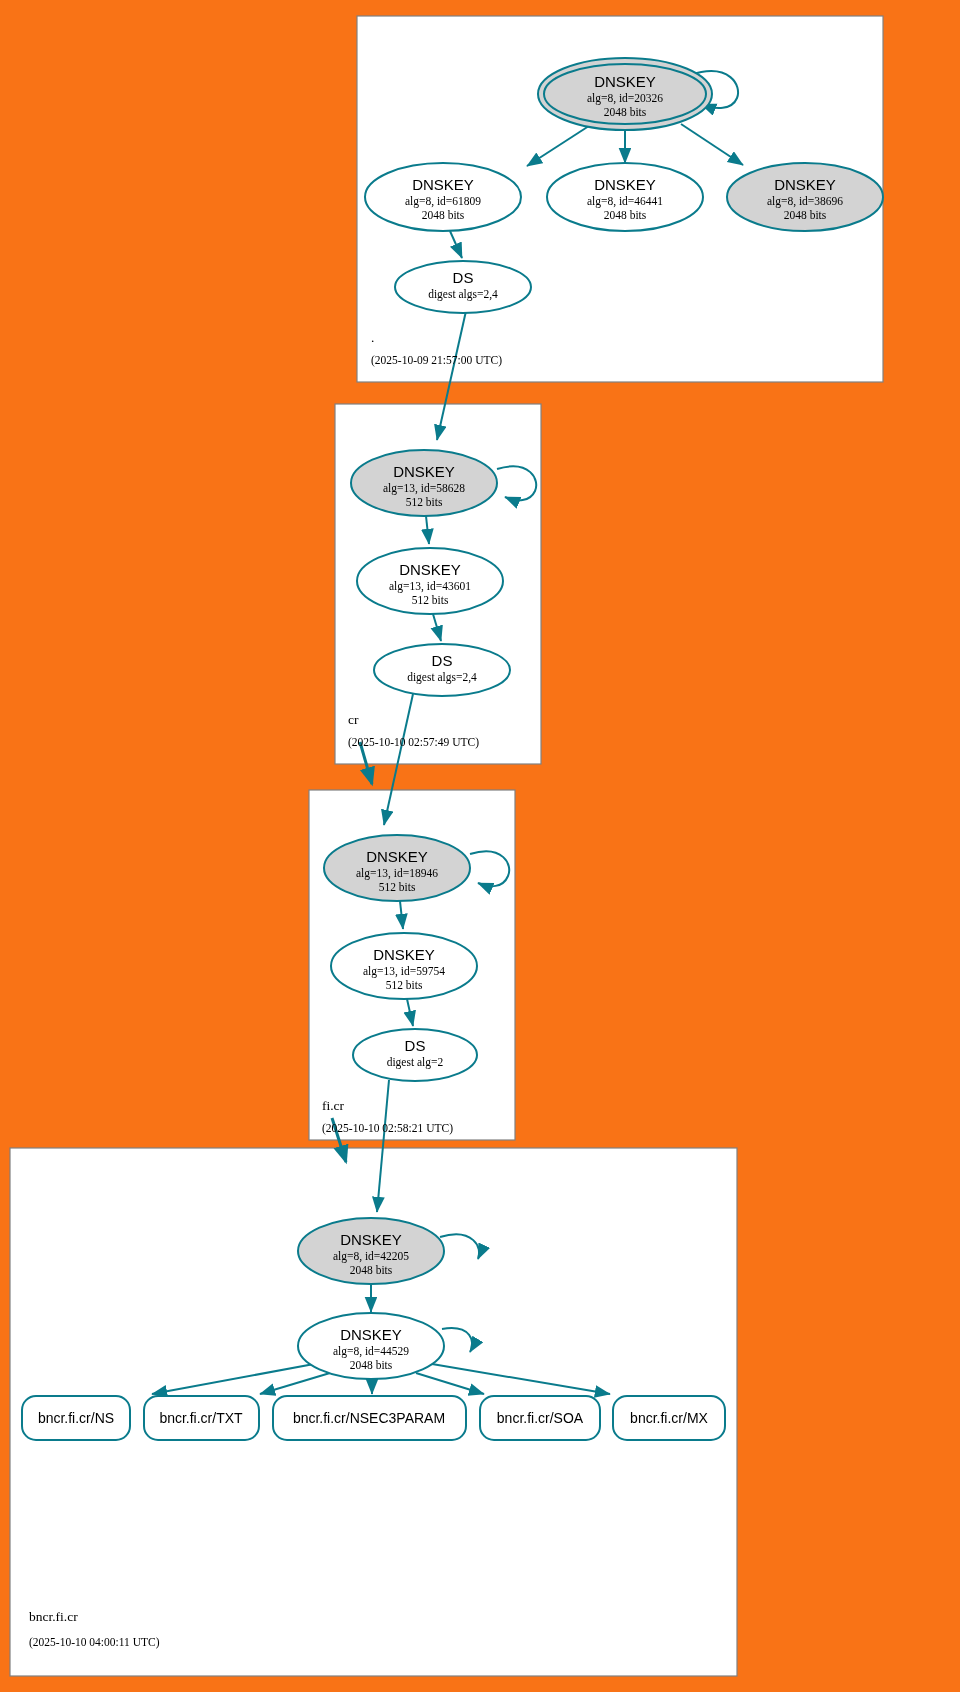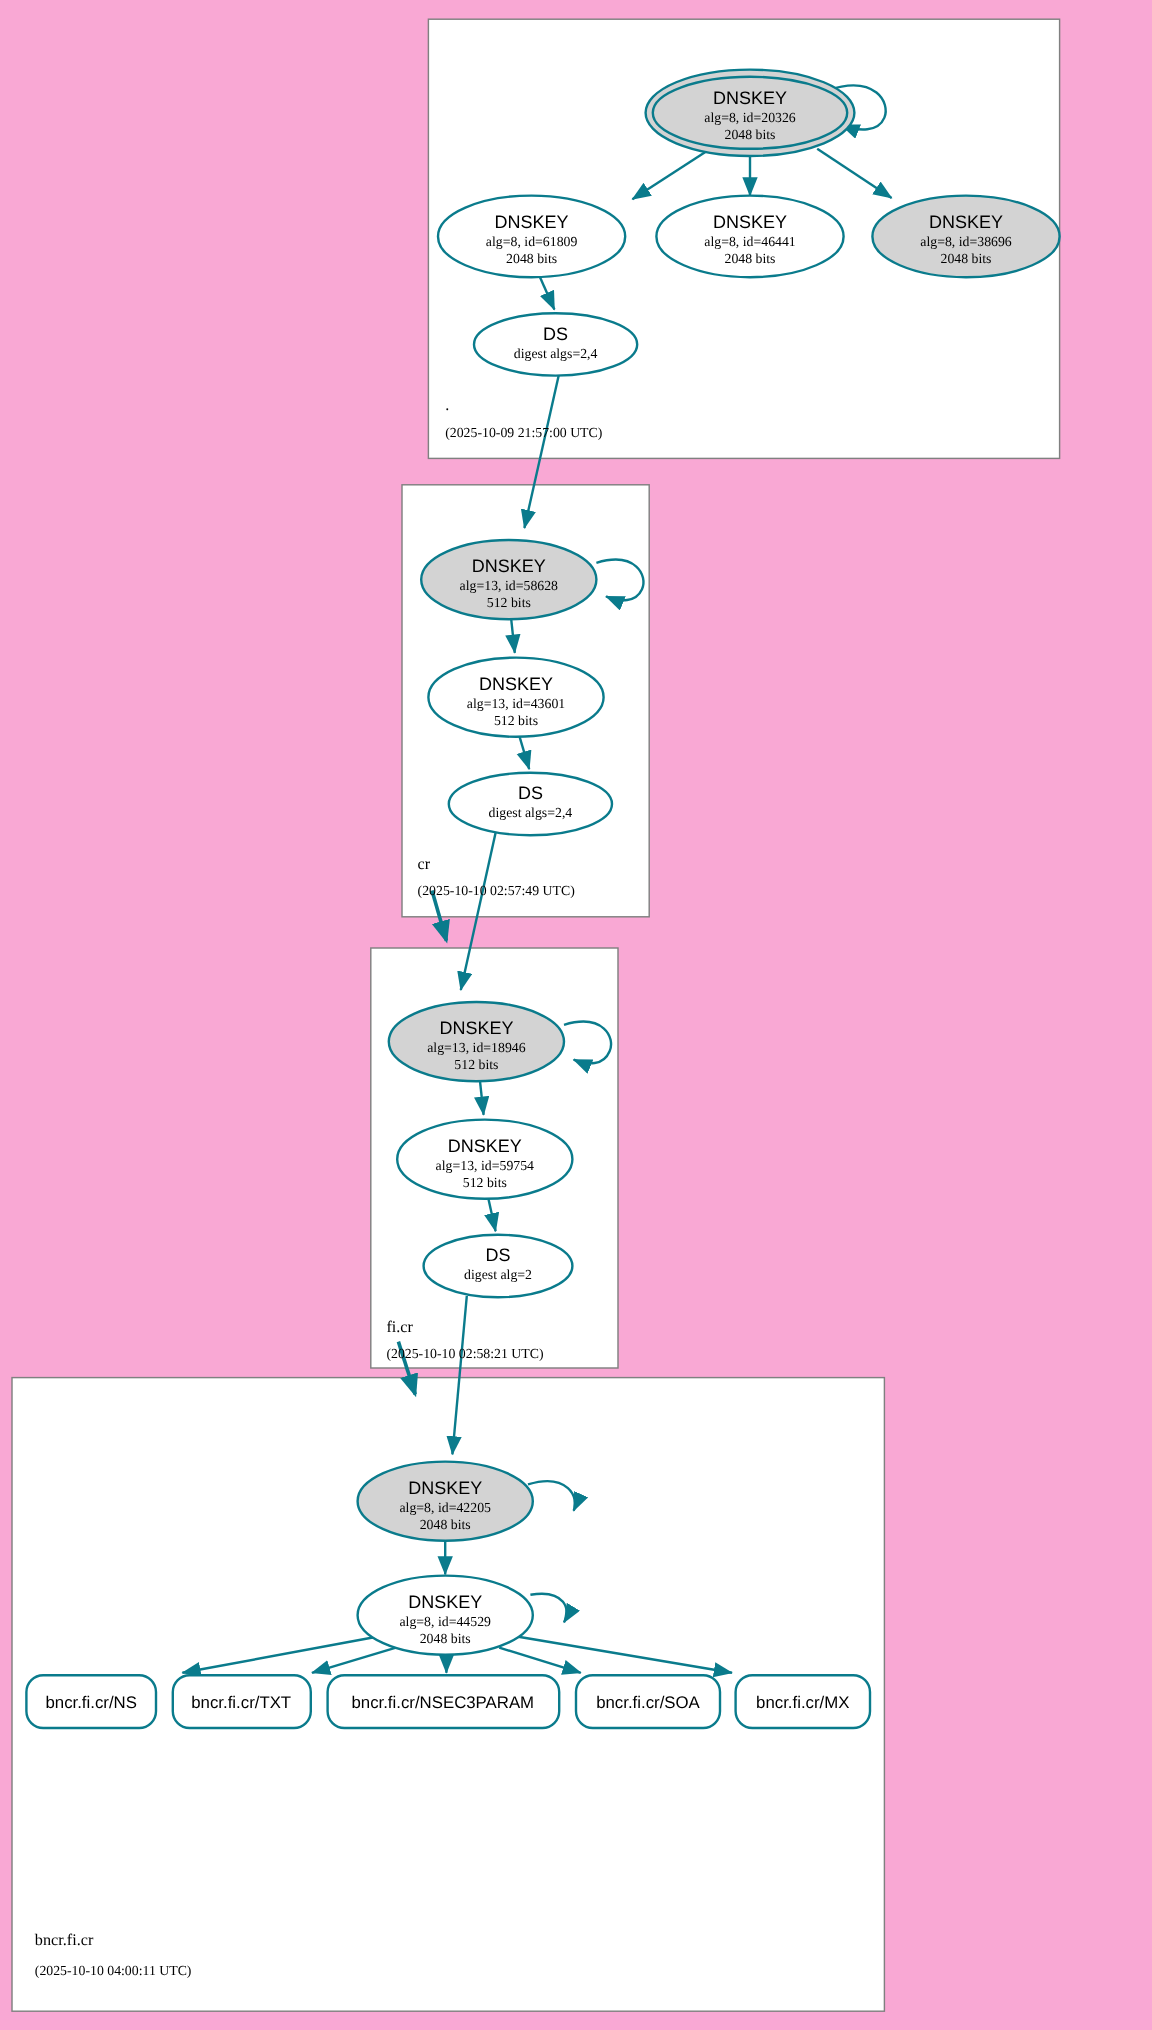--- a/index.html
+++ b/index.html
@@ -1,17 +1,17 @@
 <!DOCTYPE html>
 <html><head>
 <meta charset="utf-8">
 <style>
   html,body{margin:0;padding:0;background:#ffffff;}
   body{font-family:"Liberation Sans", sans-serif;}
-  #stage{position:relative;width:960px;height:1692px;overflow:hidden;background:#f9a8d4;}
+  #stage{position:relative;width:960px;height:1692px;overflow:hidden;background:#f97316;}
   svg#graph{position:absolute;left:0;top:0;width:960px;height:1692px;}
 
   .zonebox{fill:#ffffff;stroke:#808080;stroke-width:1.2;}
   .node-ell{fill:#ffffff;stroke:#0a7b8c;stroke-width:2;}
   .node-ell.shaded{fill:#d3d3d3;}
   .node-rect{fill:#ffffff;stroke:#0a7b8c;stroke-width:2;rx:14;ry:14;}
   .edge{stroke:#0a7b8c;stroke-width:2;fill:none;}
   .edge-thick{stroke:#0a7b8c;stroke-width:3;fill:none;}
 
   text{fill:#000000;}

